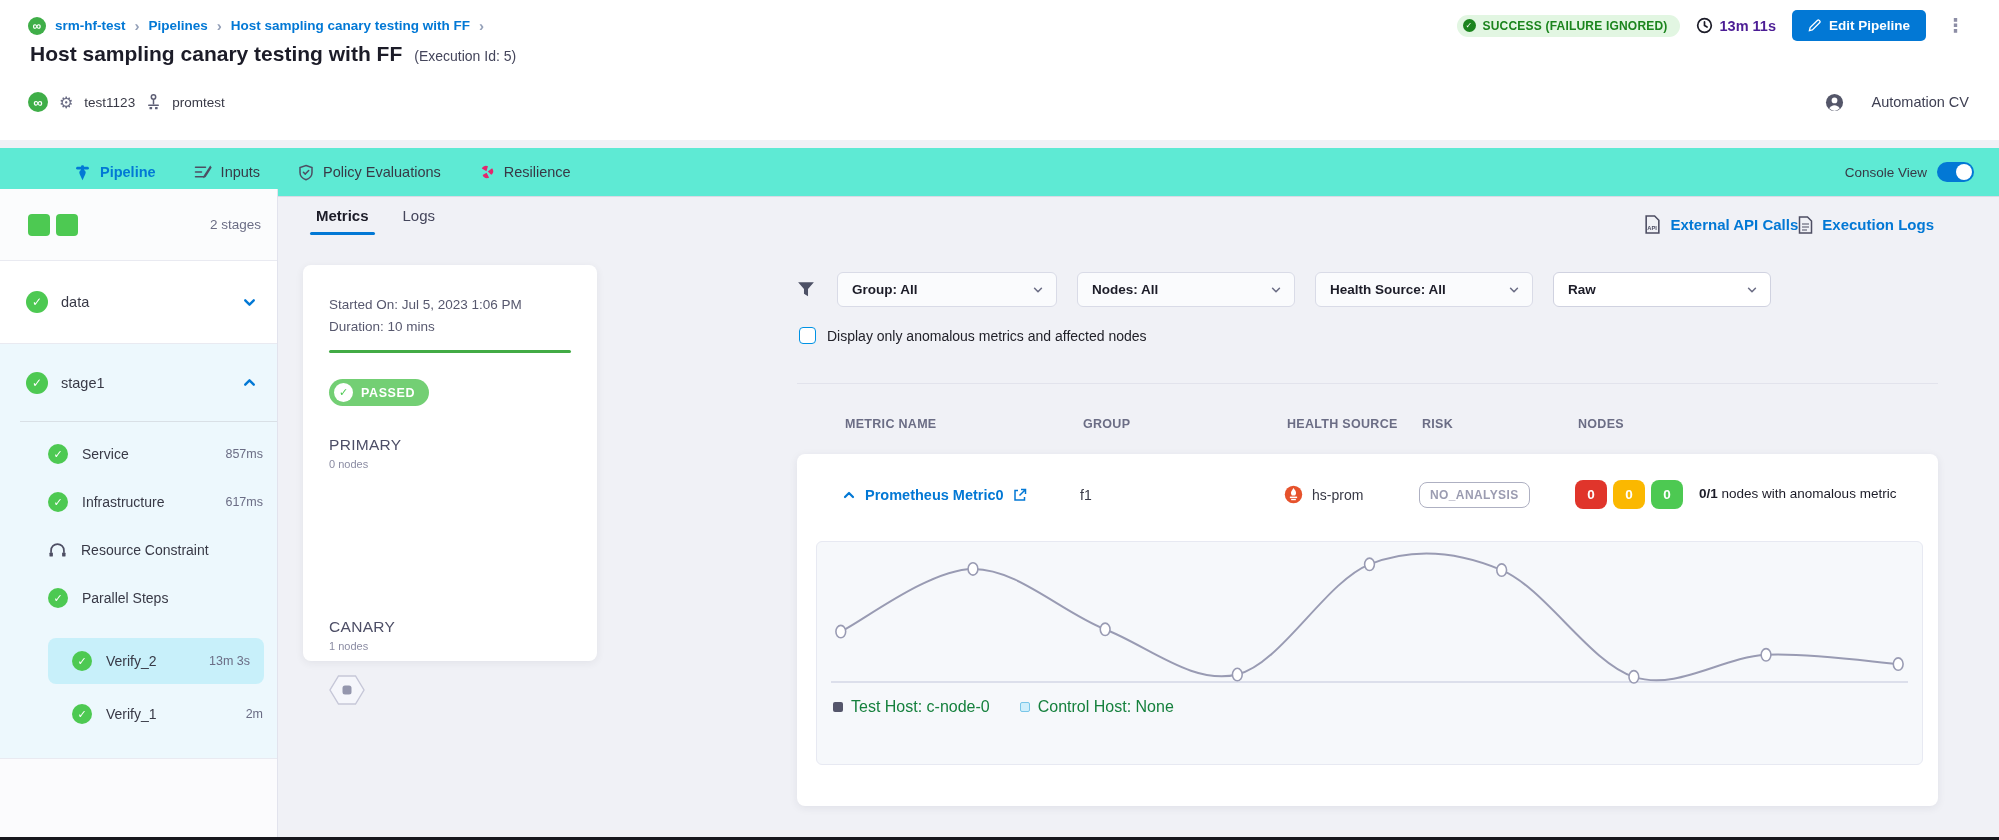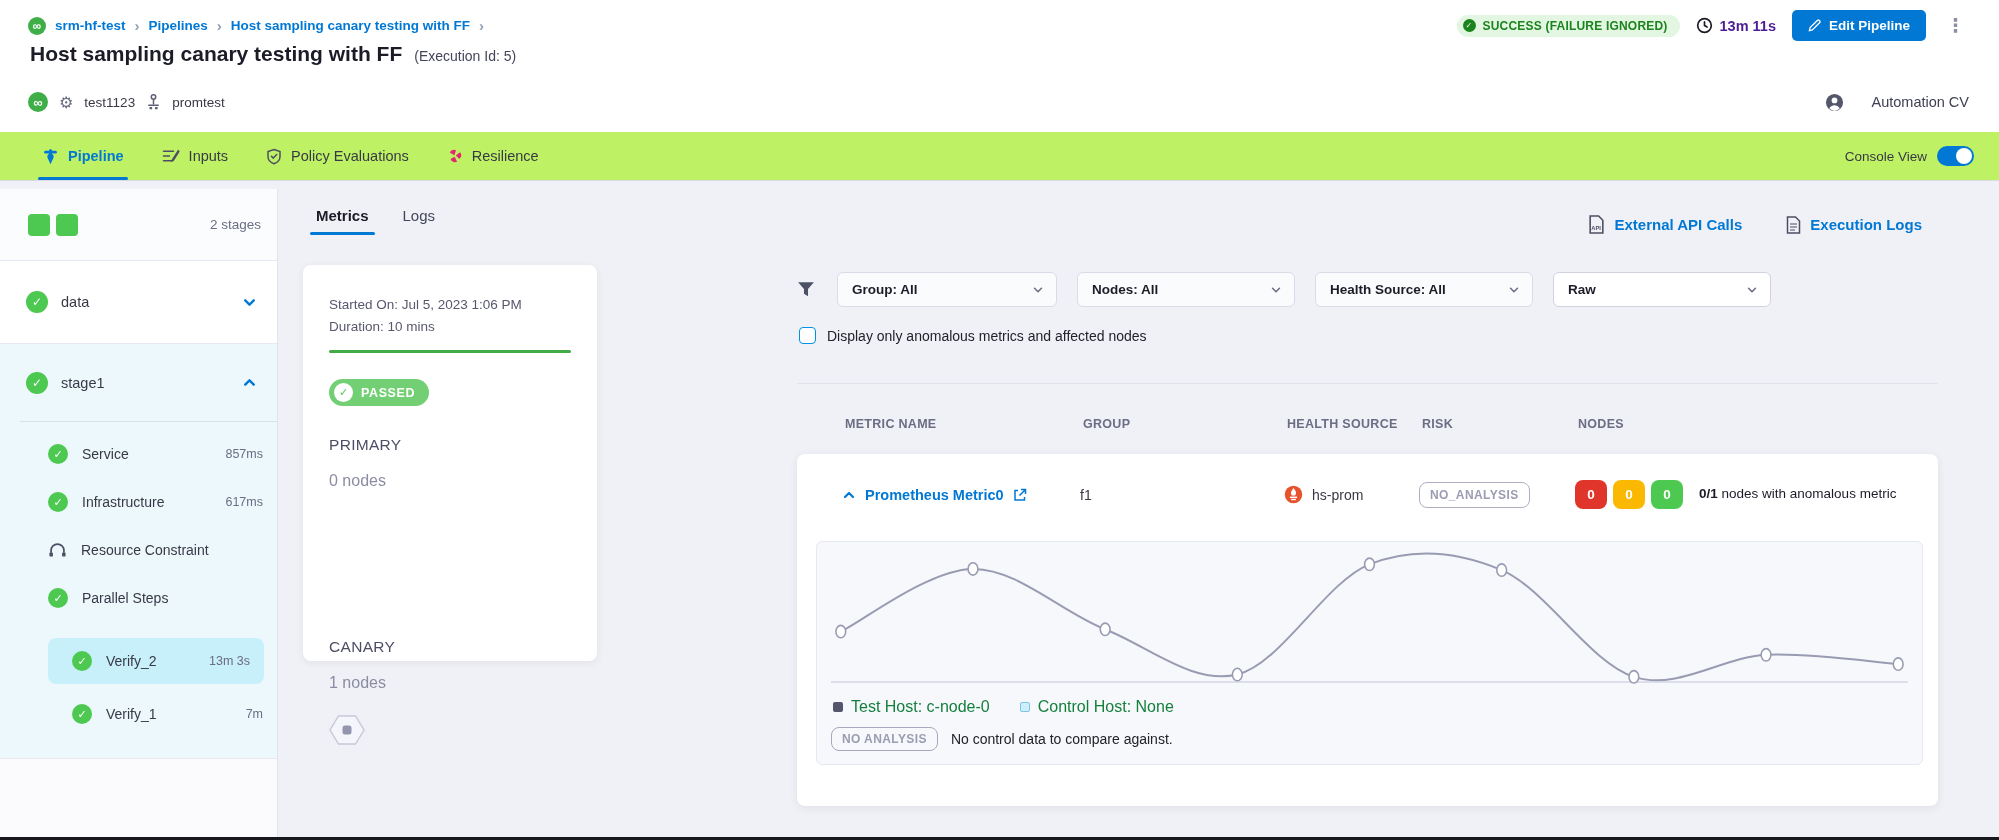--- a/index.html
+++ b/index.html
@@ -28,21 +28,21 @@
   .title-row { position:absolute; top:42px; left:30px; display:flex; align-items:baseline; gap:12px; }
   .pg-title { font-size:21px; font-weight:700; color:#1c1c28; }
   .exec-id { font-size:14px; color:#44455b; }
   .tags-row { position:absolute; top:92px; left:28px; right:30px; display:flex; align-items:center; justify-content:space-between; }
   .tags-left { display:flex; align-items:center; gap:11px; }
   .gear { font-size:16px; color:#6b6d85; }
   .tag-txt { font-size:13.5px; color:#383946; }
   .user-chip { display:flex; align-items:center; gap:27px; font-size:14.5px; color:#3f4053; }
 
   
-  .tabbar { position:absolute; top:132px; left:0; width:100%; height:49px; background:#bef264; border-bottom:1px solid #d9dae5; }
+  .tabbar { position:absolute; top:148px; left:0; width:100%; height:49px; background:#5eead4; border-bottom:1px solid #d9dae5;padding-left:32px; }
   .tabs { display:flex; align-items:center; height:100%; padding-left:42px; gap:38px; }
   .tab { position:relative; display:flex; align-items:center; gap:9px; height:100%; font-size:14.5px; color:#383946; cursor:pointer; }
   .tab.active { color:#0278d5; font-weight:700; }
   .tab.active::after { content:""; position:absolute; left:-4px; right:-4px; bottom:0; height:3px; background:#0278d5; border-radius:2px; }
   .console-view { position:absolute; right:25px; top:0; height:100%; display:flex; align-items:center; gap:10px; }
   .cv-label { font-size:13.5px; color:#383946; }
   .toggle { position:relative; width:37px; height:20px; background:#0278d5; border-radius:10px; cursor:pointer; }
   .toggle .knob { position:absolute; top:2px; right:2px; width:16px; height:16px; border-radius:50%; background:#fff; }
 
   
@@ -72,27 +72,27 @@
   .mtab { position:relative; font-size:15px; color:#44455b; padding-bottom:11px; cursor:pointer; }
   .mtab.active { font-weight:700; color:#1c1c28; }
   .mtab.active::after { content:""; position:absolute; left:-6px; right:-6px; bottom:0; height:3px; background:#0278d5; border-radius:2px; }
   .summary-card { position:absolute; left:25px; top:76px; width:294px; height:396px; background:#fff; border-radius:8px; box-shadow:0 2px 8px rgba(40,41,61,.07); padding:32px 26px; }
   .sc-line { font-size:13.5px; color:#57586e; margin-bottom:7px; }
   .progress-line { height:3px; background:#42ab45; border-radius:2px; margin-top:16px; }
   .passed-badge { margin-top:26px; display:inline-flex; align-items:center; gap:8px; background:#73cf74; border-radius:15px; padding:4px 14px 4px 5px; }
   .wcirc { width:19px; height:19px; background:#fff; border-radius:50%; color:#4dc952; font-size:11px; font-weight:800; display:flex; align-items:center; justify-content:center; }
   .ptxt { color:#fff; font-weight:700; font-size:12.5px; letter-spacing:.6px; }
   .group-label { margin-top:30px; font-size:15.5px; color:#4d4e66; letter-spacing:.3px; }
-  .group-nodes { margin-top:18px; font-size:16px; color:#8b8ca3; }
+  .group-nodes { margin-top:4px; font-size:11px; color:#8b8ca3; }
   .canary-gap { margin-top:148px; }
   .hexwrap { margin-top:22px; }
 
   
   .analysis { position:absolute; left:797px; top:0; width:1141px; height:100%; }
-  .api-links { position:absolute; top:26px; right:16px; display:flex; gap:44px; }
+  .api-links { position:absolute; top:26px; right:4px; display:flex; }
   .api-link { display:flex; align-items:center; gap:9px; color:#0278d5; font-weight:700; font-size:15px; cursor:pointer; }
   .filter-row { position:absolute; top:83px; left:0; display:flex; align-items:center; }
   .funnel { margin-right:22px; display:flex; }
   .dd { width:220px; height:35px; border:1px solid #d9dbe7; border-radius:6px; background:#fafbfd; display:flex; align-items:center; justify-content:space-between; padding:0 12px 0 14px; font-size:13.5px; font-weight:600; color:#1c1c28; margin-right:20px; cursor:pointer; }
   .dd.w218 { width:218px; }
   .dd.white { background:#fff; border-color:#d0d2e0; }
   .anom-row { position:absolute; top:138px; left:2px; display:flex; align-items:center; gap:11px; }
   .checkbox { width:17px; height:17px; border:1.5px solid #0092e4; border-radius:4px; background:#fff; cursor:pointer; }
   .anom-label { font-size:14px; color:#22222a; }
   .expand-row { position:absolute; top:167px; left:0; right:0; display:flex; align-items:center; }
@@ -289,21 +289,21 @@
             <span class="step-dur"></span>
           </div>
           <div class="step selected">
             <span class="ckc s20">✓</span>
             <span class="step-label">Verify_2</span>
             <span class="step-dur">13m 3s</span>
           </div>
           <div class="step indent">
             <span class="ckc s20">✓</span>
             <span class="step-label">Verify_1</span>
-            <span class="step-dur">7m</span>
+            <span class="step-dur">2m</span>
           </div>
         </div>
       </div>
     </aside>
 
     <section class="metrics-col">
       <div class="mtabs">
         <span class="mtab active">Metrics</span>
         <span class="mtab">Logs</span>
       </div>
@@ -446,23 +446,19 @@
           <div class="chart-legend">
             <span class="cl-item">
               <span class="cl-sq-test"></span>
               <span>Test Host: c-node-0</span>
             </span>
             <span class="cl-item">
               <span class="cl-sq-control"></span>
               <span>Control Host: None</span>
             </span>
           </div>
-          <div class="chart-note">
-            <span class="na-badge">NO ANALYSIS</span>
-            <span class="note-text">No control data to compare against.</span>
-          </div>
         </div>
       </div>
     </section>
   </div>
 
   <div class="bottom-edge"></div>
 </div>
 
 </body></html>

